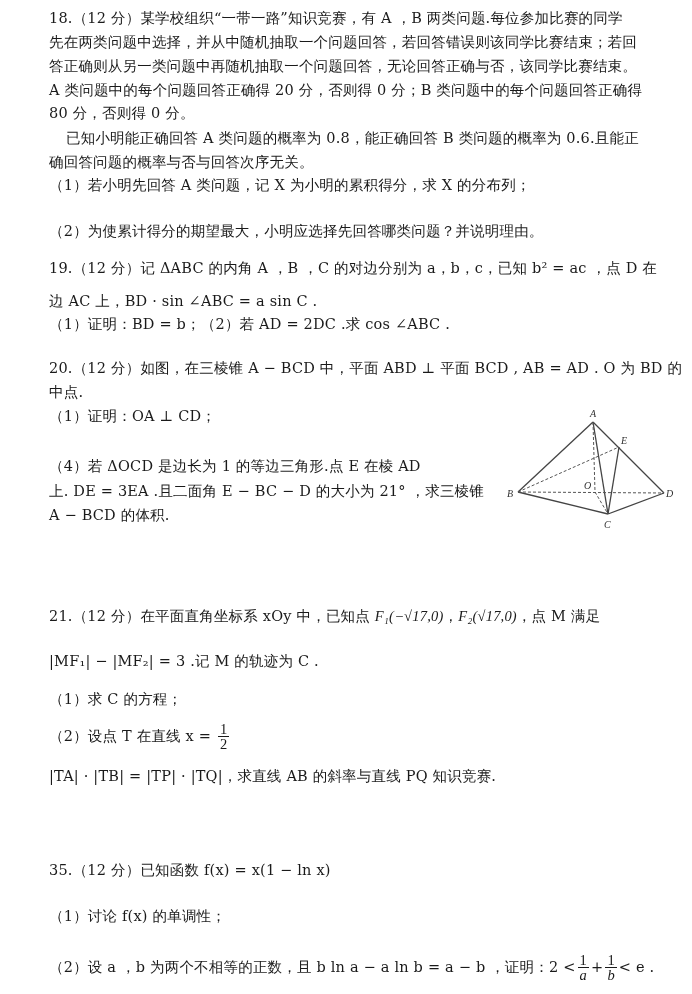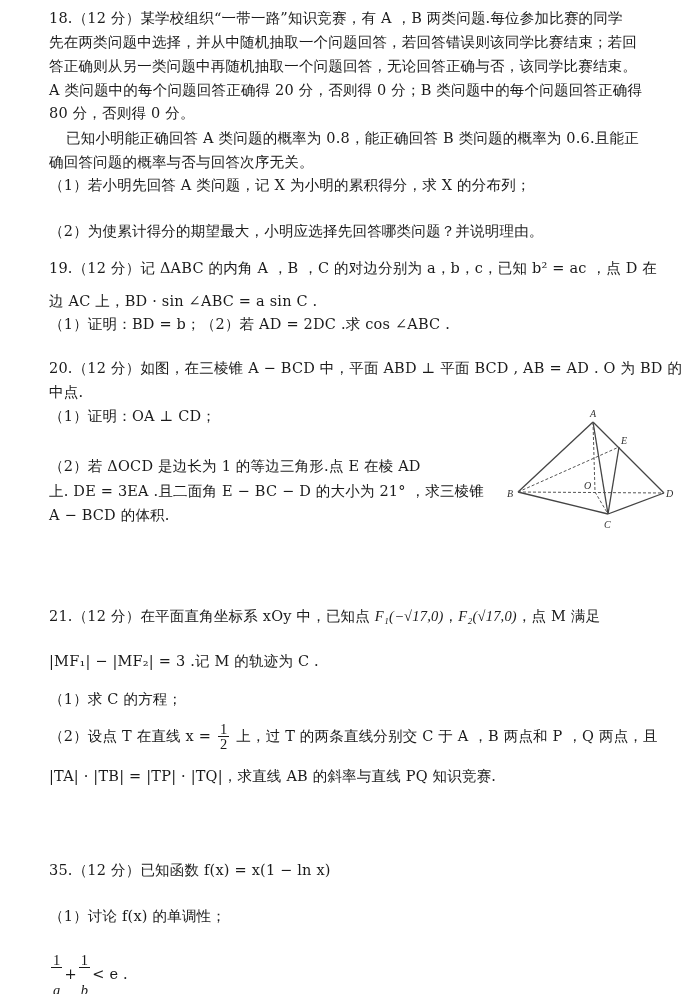--- a/index.html
+++ b/index.html
@@ -5,21 +5,21 @@
   html, body { margin: 0; padding: 0; background: #ffffff; }
   body {
     width: 692px; height: 994px; position: relative; overflow: hidden;
     font-family: "DejaVu Serif", "Liberation Serif", serif;
     color: #1a1a1a; font-size: 14.5px;
   }
   .page { position: absolute; left: 16px; top: 0; width: 692px; height: 807px; }
   .line { position: absolute; left: 33px; white-space: nowrap; line-height: 20px; letter-spacing: 0.2px; }
   .indent { left: 50px; }
   .sub { left: 33px; }
-  i, .m { font-family: "Liberation Serif", "DejaVu Serif", serif; font-style: italic; margin-top: 15px; }
+  i, .m { font-family: "Liberation Serif", "DejaVu Serif", serif; font-style: italic; }
   .frac { display: inline-block; vertical-align: middle; text-align: center; line-height: 14px; margin: 0 2px; font-family: "Liberation Serif", serif; }
   .frac span { display: block; }
   .frac .top { border-bottom: 1px solid #1a1a1a; padding: 0 2px; }
   .figure { position: absolute; left: 486px; top: 404px; width: 180px; height: 130px; }
 </style>
 </head>
 <body>
 
 <div class="page">
 
@@ -38,21 +38,21 @@
   <div>
     <div class="line" style="top:258px">19.（12 分）记 ΔABC 的内角 A ，B ，C 的对边分别为 a，b，c，已知 b² = ac ，点 D 在</div>
     <div class="line" style="top:291px">边 AC 上，BD · sin ∠ABC = a sin C .</div>
     <div class="line sub" style="top:314px">（1）证明：BD = b；（2）若 AD = 2DC .求 cos ∠ABC .</div>
   </div>
 
   <div>
     <div class="line" style="top:358px">20.（12 分）如图，在三棱锥 A − BCD 中，平面 ABD ⊥ 平面 BCD , AB = AD . O 为 BD 的</div>
     <div class="line" style="top:382px">中点.</div>
     <div class="line sub" style="top:406px">（1）证明：OA ⊥ CD；</div>
-    <div class="line sub" style="top:456px">（2）若 ΔOCD 是边长为 1 的等边三角形.点 E 在棱 AD</div>
+    <div class="line sub" style="top:456px">（4）若 ΔOCD 是边长为 1 的等边三角形.点 E 在棱 AD</div>
     <div class="line" style="top:481px">上. DE = 3EA .且二面角 E − BC − D 的大小为 21° ，求三棱锥</div>
     <div class="line" style="top:505px">A − BCD 的体积.</div>
 
     <svg class="figure" viewBox="0 0 180 130" width="180" height="130">
       <g stroke="#444" stroke-width="1.3" fill="none">
 
         <line x1="91" y1="18" x2="16" y2="88"></line>
         <line x1="91" y1="18" x2="162" y2="89"></line>
         <line x1="16" y1="88" x2="106" y2="110"></line>
         <line x1="162" y1="89" x2="106" y2="110"></line>
@@ -77,26 +77,26 @@
     </svg>
   </div>
 
   <div>
     <div class="line" style="top:606px">
       <span>21.（12 分）在平面直角坐标系 xOy 中，已知点 </span><span class="m">F₁(−√17,0)</span><span>，</span><span class="m">F₂(√17,0)</span><span>，点 M 满足</span>
     </div>
     <div class="line" style="top:651px">|MF₁| − |MF₂| = 3 .记 M 的轨迹为 C .</div>
     <div class="line sub" style="top:689px">（1）求 C 的方程；</div>
     <div class="line sub" style="top:722px">
-      <span>（2）设点 T 在直线 x = </span><span class="frac"><span class="top">1</span><span>2</span></span><span> 上，过 T 的两条直线分别交 C 于 A ，B 两点和 P ，Q 两点，且</span>
+      <span>（2）设点 T 在直线 x = </span><span class="frac"><span class="top">1</span><span>2</span></span>
     </div>
     <div class="line" style="top:766px">|TA| · |TB| = |TP| · |TQ|，求直线 AB 的斜率与直线 PQ 知识竞赛.</div>
   </div>
 
   <div>
     <div class="line" style="top:860px">35.（12 分）已知函数 f(x) = x(1 − ln x)</div>
     <div class="line sub" style="top:906px">（1）讨论 f(x) 的单调性；</div>
     <div class="line sub" style="top:953px">
-      <span class="frac"><span class="top">1</span><span class="m">a</span></span><span>+</span><span class="frac"><span class="top">1</span><span class="m">b</span></span><span>&lt; e .</span>
+      <span>（2）设 a ，b 为两个不相等的正数，且 b ln a − a ln b = a − b ，证明：2 &lt;</span><span class="frac"><span class="top">1</span><span class="m">a</span></span><span>+</span><span class="frac"><span class="top">1</span><span class="m">b</span></span><span>&lt; e .</span>
     </div>
   </div>
 
 </div>
 
 </body></html>

